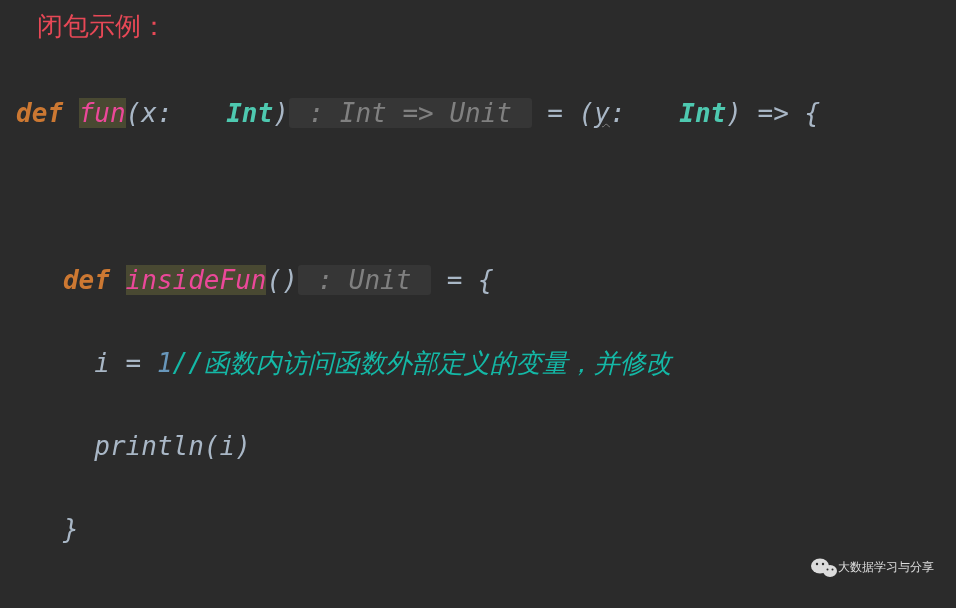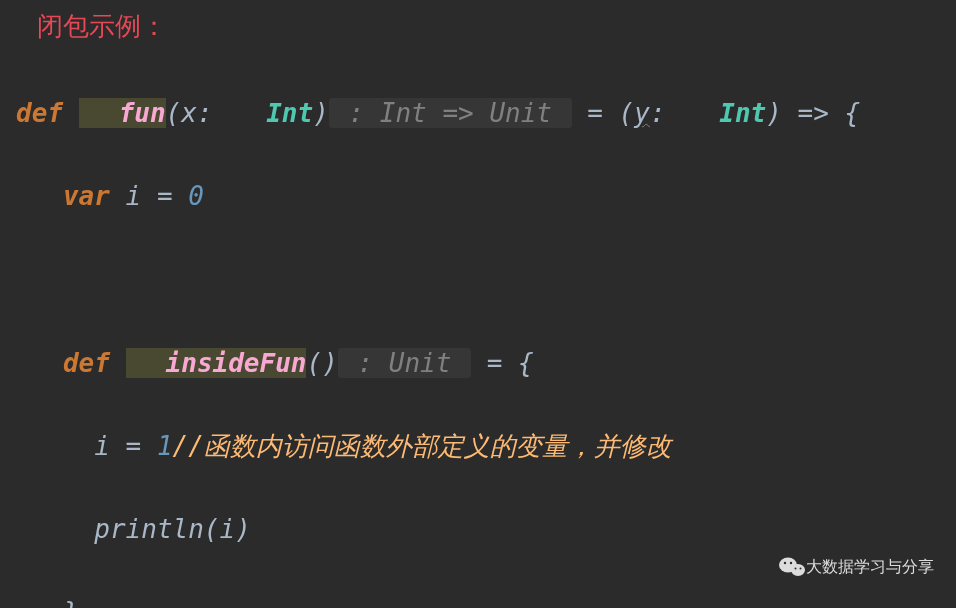--- a/index.html
+++ b/index.html
@@ -26,60 +26,59 @@
       font-family: 'Microsoft YaHei', sans-serif;
       margin-left: 21px;
     }
     .code {
       padding: 0 16px;
       white-space: pre;
       font-style: italic;
     }
     .kw-def { color: #cc7832; font-weight: bold; text-align: right; }
     .kw-var { color: #cc7832; font-weight: bold; }
-    .fn-name-hl { color: #f9a8d4; background: rgba(128,128,64,0.35); font-weight: bold; padding-left: 40px; }
+    .fn-name-hl { color: #ec4899; background: rgba(128,128,64,0.35); font-weight: normal; }
     .type { color: #4ec9b0; font-weight: bold; margin-left: 38px; }
     .type-hint { color: #808080; background: rgba(80,80,80,0.3); padding: 0 4px; border-radius: 3px; margin-top: 44px; }
     .num { color: #6897bb; }
-    .comment { color: #fdba74; margin-top: 8px; }
+    .comment { color: #14b8a6; margin-top: 8px; }
     .paren { color: #a9b7c6; }
     .op { color: #a9b7c6; }
     .ident { color: #a9b7c6; }
     .wavy { text-decoration: underline wavy #808080; text-decoration-thickness: 1px; }
     .call-italic { font-style: italic; color: #a9b7c6; }
     .watermark {
       position: absolute;
       bottom: 28px;
       right: 22px;
       display: flex;
       align-items: center;
       color: #dcdcdc;
       font-family: 'Microsoft YaHei', sans-serif;
-      font-size: 16px;
+      font-size: 12px;
       font-style: normal;
     }
     .wechat-icon {
       width: 28px;
       height: 24px;
       position: relative;
     }
     .wechat-icon svg {
       width: 100%;
       height: 100%;
     }
     .line { display: block; }
   </style>
 </head>
 <body>
 
 <div class="title">闭包示例：</div>
 
 <div class="code">
 <span class="line"><span class="kw-def">def</span> <span class="fn-name-hl">fun</span><span class="paren">(</span><span class="ident">x</span><span class="paren">: </span><span class="type">Int</span><span class="paren">)</span><span class="type-hint"> : Int =&gt; Unit </span><span class="op"> = (</span><span class="ident wavy">y</span><span class="paren">: </span><span class="type">Int</span><span class="op">) =&gt; {</span></span>
-<span class="line">   <span class="kw-var">var</span> <span class="ident">i</span><span class="op"> = </span><span class="num">0</span></span>
 <span class="line"> </span>
 <span class="line">   <span class="kw-def">def</span> <span class="fn-name-hl">insideFun</span><span class="paren">()</span><span class="type-hint"> : Unit </span><span class="op"> = {</span></span>
 <span class="line">     <span class="ident">i = </span><span class="num">1</span><span class="comment">//函数内访问函数外部定义的变量，并修改</span></span>
 <span class="line">     <span class="call-italic">println</span><span class="paren">(i)</span></span>
 <span class="line">   <span class="op">}</span></span>
 
 
 
 
 

